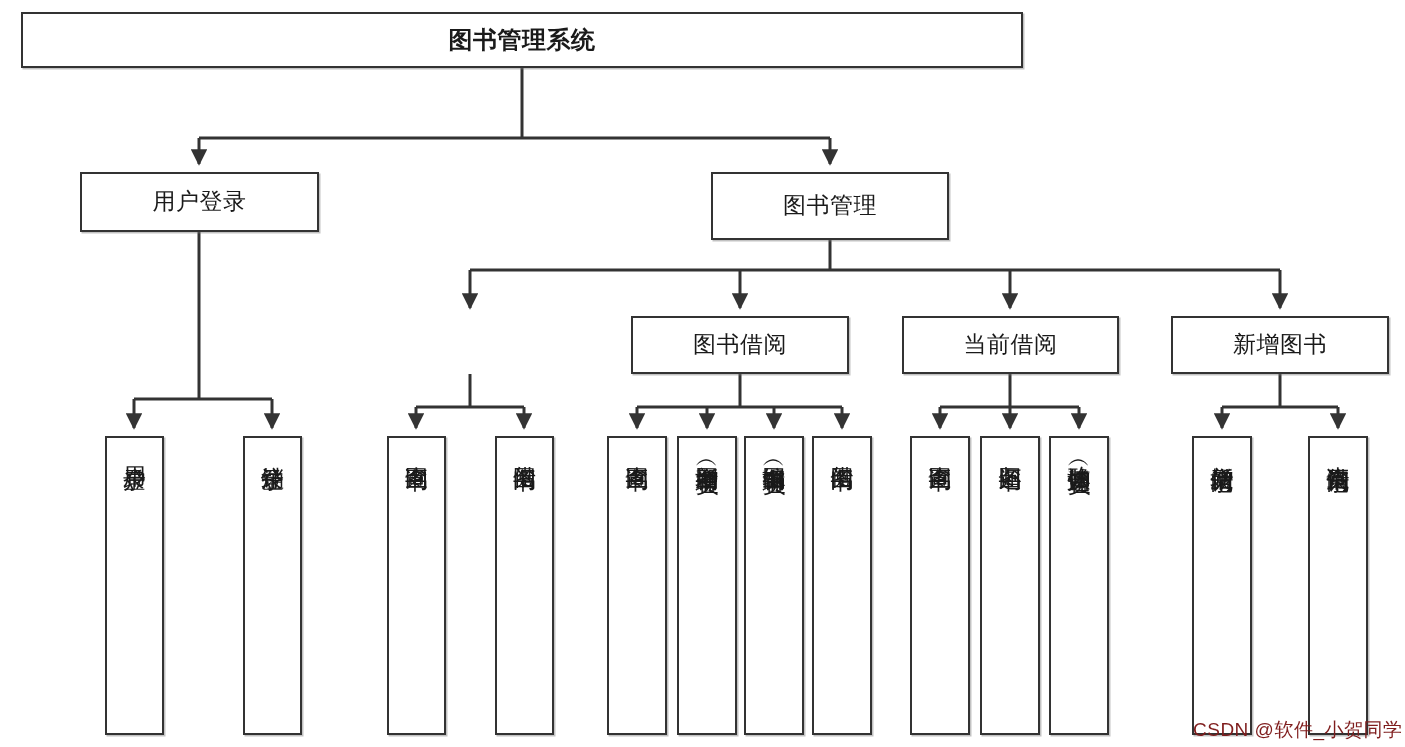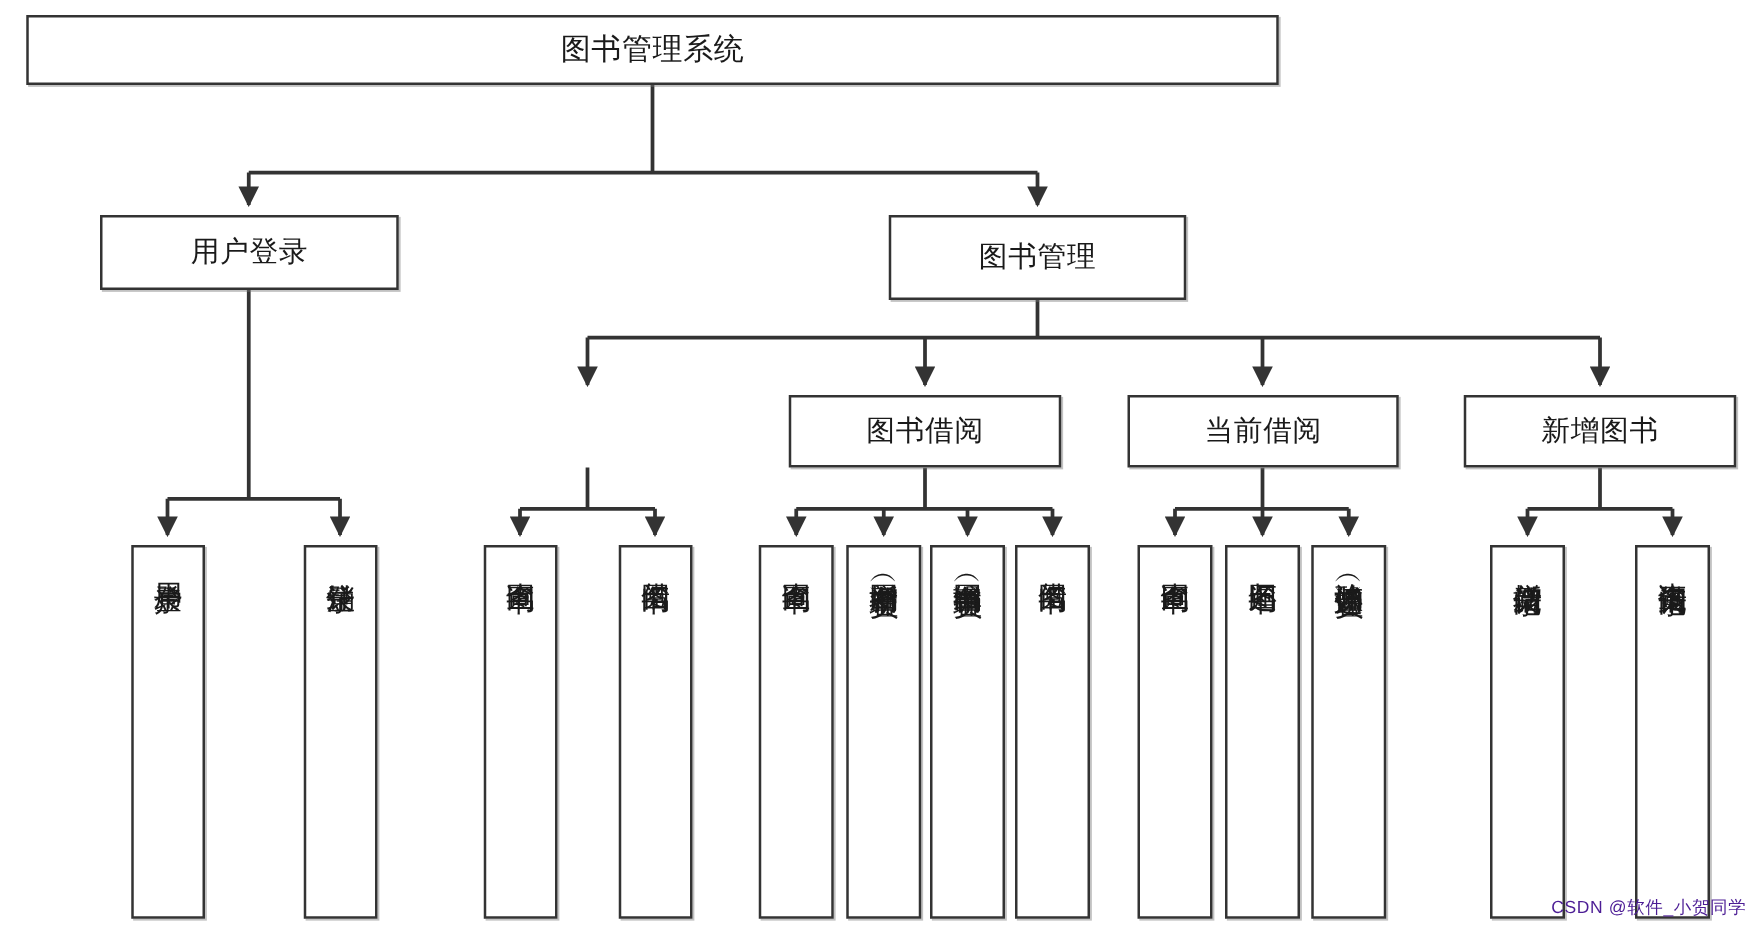--- a/index.html
+++ b/index.html
@@ -56,26 +56,25 @@
   .node.vert .label {
     writing-mode: vertical-rl;
     text-orientation: upright;
     font-size: 23px;
     line-height: 1.18;
     letter-spacing: 1px;
     white-space: nowrap;
   }
   .watermark {
     position: absolute;
-    color: #4c1d95;
-    font-size: 14px;
+    color: #7f1d1d;
+    font-size: 19px;
     letter-spacing: 0.5px;
     white-space: nowrap;
     user-select: none;
-    padding-left: 48px;
   }
 </style>
 </head>
 <body>
 
 <div id="canvas">
 
   <svg class="edges" viewBox="0 0 1405 747" xmlns="http://www.w3.org/2000/svg">
     <defs>
       <marker id="arrow" viewBox="0 0 10 10" refX="9" refY="5" markerWidth="5.5" markerHeight="5.5" orient="auto-start-reverse">
@@ -119,21 +118,21 @@
       <path d="M 1010 407 L 1010 428" marker-end="url(#arrow)"></path>
       <path d="M 1079 407 L 1079 428" marker-end="url(#arrow)"></path>
 
       <path d="M 1280 374 L 1280 407"></path>
       <path d="M 1222 407 L 1338 407"></path>
       <path d="M 1222 407 L 1222 428" marker-end="url(#arrow)"></path>
       <path d="M 1338 407 L 1338 428" marker-end="url(#arrow)"></path>
     </g>
   </svg>
 
-  <div class="node root horiz" style="left:21px; top:12px; width:1002px; height:56px;">
+  <div class="node root horiz" style="left:21px; top:12px; width:1002px; height:56px;font-weight:bold;">
     <span class="label">图书管理系统</span>
   </div>
 
   <div class="node horiz" style="left:80px; top:172px; width:239px; height:60px;">
     <span class="label">用户登录</span>
   </div>
 
   <div class="node horiz" style="left:711px; top:172px; width:238px; height:68px;">
     <span class="label">图书管理</span>
   </div>

